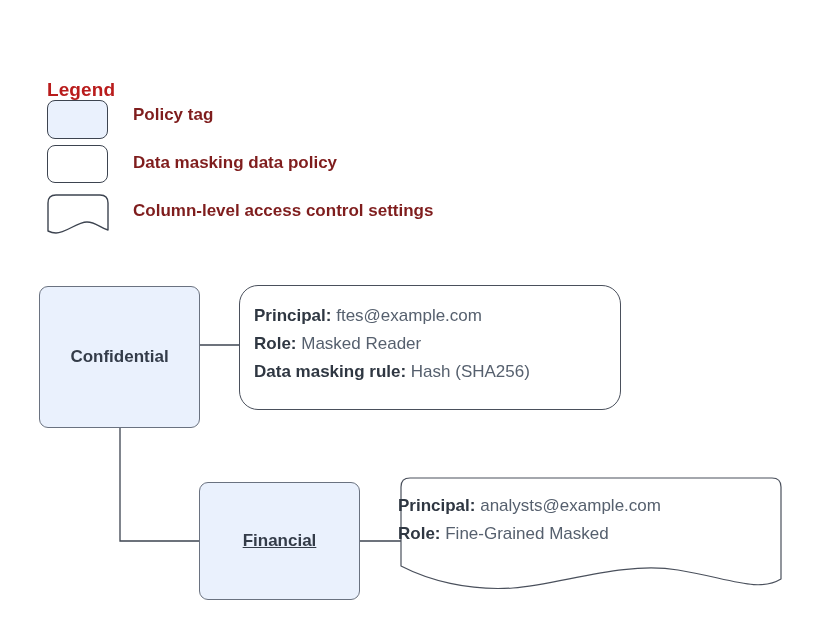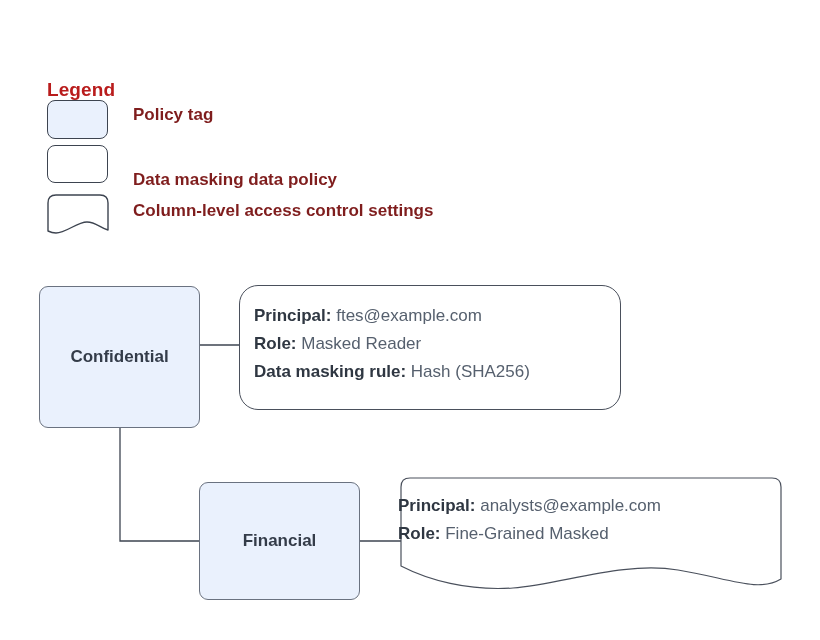--- a/index.html
+++ b/index.html
@@ -109,21 +109,21 @@
 <body>
 
 <div id="canvas">
 
   <div class="abs" id="legend-title">Legend</div>
 
   <div class="abs swatch tag" style="left:47px; top:100px; width:61px; height:39px;"></div>
   <div class="abs legend-row-label" style="left:133px; top:105px;">Policy tag</div>
 
   <div class="abs swatch plain" style="left:47px; top:145px; width:61px; height:38px;"></div>
-  <div class="abs legend-row-label" style="left:133px; top:170px;">Data masking data policy</div>
+  <div class="abs legend-row-label" style="left:133px; top:153px;">Data masking data policy</div>
 
   <div class="abs" style="left:44px; top:192px; width:70px; height:48px;">
     <svg width="70" height="48" viewBox="0 0 70 48">
       <path d="M 4,11 Q 4,3 12,3 L 56,3 Q 64,3 64,11 L 64,38
                C 56,36 52,30 43,30
                C 33,30 22,41 12,41
                C 8,41 6,40 4,39 Z" fill="#ffffff" stroke="#3d4450" stroke-width="1.4" stroke-linejoin="round"></path>
     </svg>
   </div>
   <div class="abs legend-row-label" style="left:133px; top:201px;">Column-level access control settings</div>
@@ -134,21 +134,21 @@
 
     <path d="M 120,404 L 120,541 L 200,541" fill="none" stroke="#3d4450" stroke-width="1.3"></path>
 
     <path d="M 360,541 L 401,541" fill="none" stroke="#3d4450" stroke-width="1.3"></path>
   </svg>
 
   <div class="abs node" style="left:39px; top:286px; width:161px; height:142px;">
     <span class="node-label">Confidential</span>
   </div>
 
-  <div class="abs node" style="left:199px; top:482px; width:161px; height:118px;">
+  <div class="abs node" style="left:199px; top:482px; width:161px; height:118px;text-decoration:underline;">
     <span class="node-label">Financial</span>
   </div>
 
   <div class="abs detail-box" style="left:239px; top:285px; width:382px; height:125px;">
     <div class="detail-line">
       <b>Principal:</b>
       <span>ftes@example.com</span>
     </div>
     <div class="detail-line">
       <b>Role:</b>

